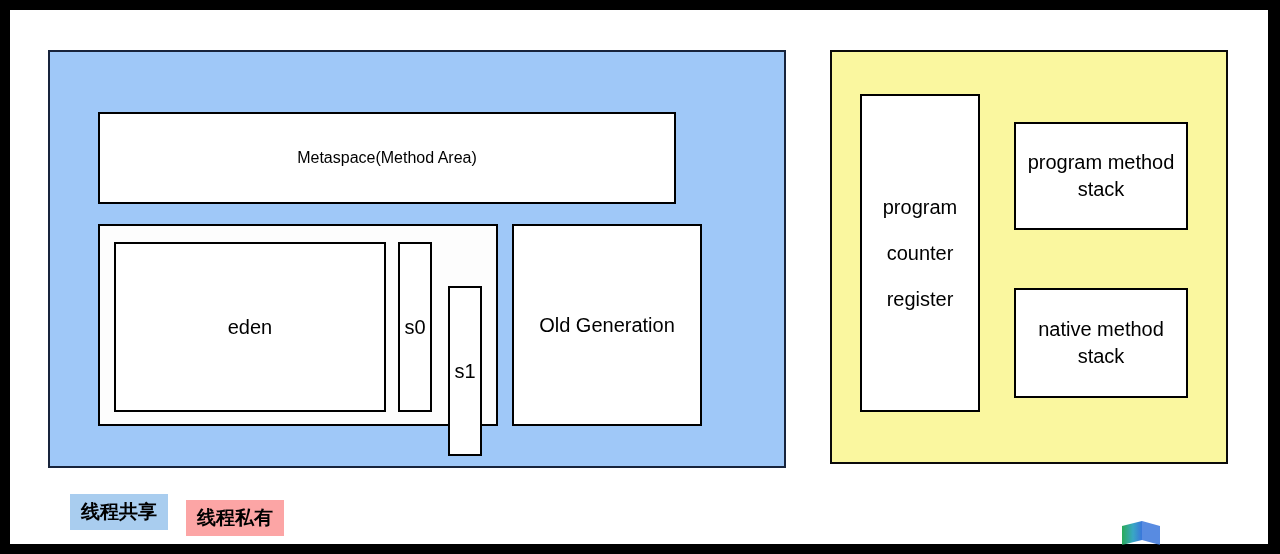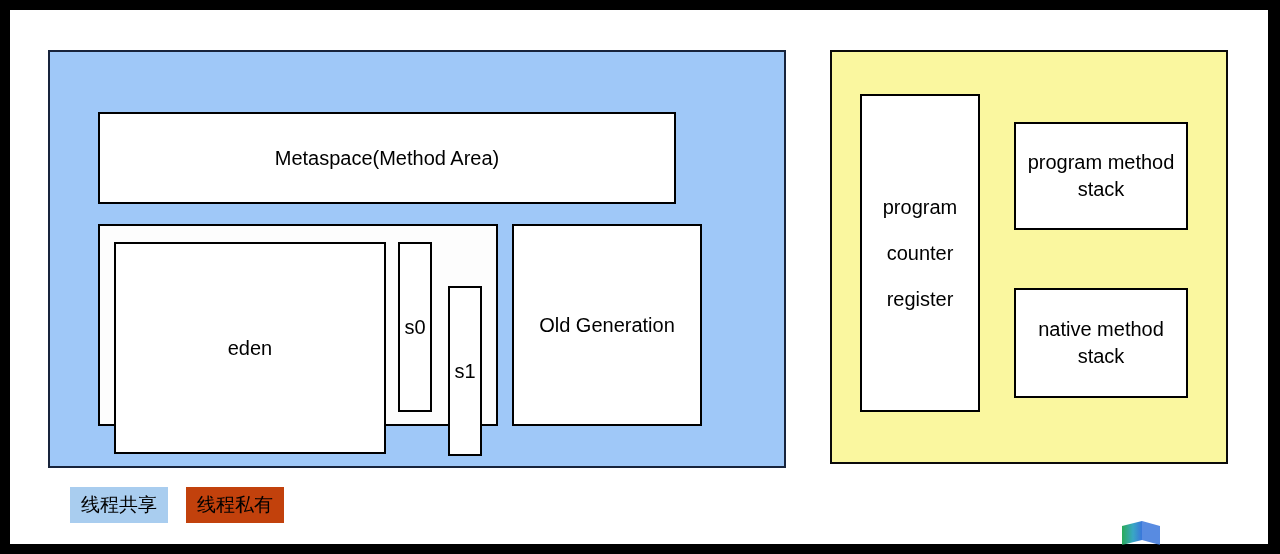--- a/index.html
+++ b/index.html
@@ -46,36 +46,36 @@
     justify-content: center;
     text-align: center;
     color: #000000;
   }
 
   #metaspace-box {
     left: 48px;
     top: 60px;
     width: 578px;
     height: 92px;
-    font-size: 20px;
+    font-size: 16px;
   }
 
   #young-gen-box {
     left: 48px;
     top: 172px;
     width: 400px;
     height: 202px;
     background: #fdfdfd;
   }
 
   #eden-box {
     left: 14px;
     top: 16px;
     width: 272px;
-    height: 212px;
+    height: 170px;
     font-size: 20px;
   }
   #s0-box {
     left: 298px;
     top: 16px;
     width: 34px;
     height: 170px;
     font-size: 20px;
   }
   #s1-box {
@@ -141,31 +141,32 @@
   
   #legend {
     position: absolute;
     left: 60px;
     top: 477px;
     display: flex;
     align-items: center;
   }
   .legend-chip {
     font-size: 19px;
-    font-weight: normal;
+    font-weight: bold;
     color: #000000;
     padding: 5px 11px;
     white-space: nowrap;
   }
   #legend-shared {
     background: #A9CDEF;
   }
   #legend-private {
-    background: #c2410c;
+    background: #fca5a5;
     margin-left: 18px;
+    margin-top: 13px;
   }
 
   
   #watermark {
     position: absolute;
     left: 1110px;
     top: 508px;
     display: flex;
     align-items: center;
     opacity: 0.92;

